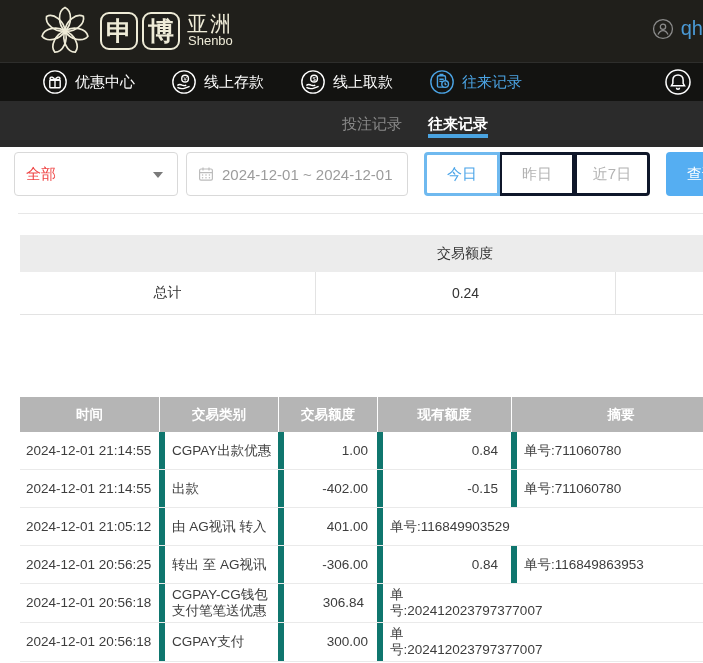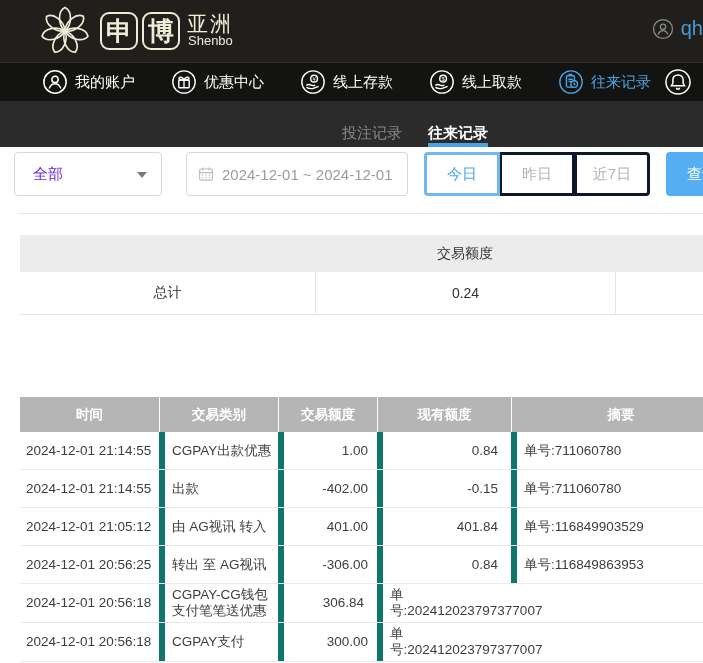--- a/index.html
+++ b/index.html
@@ -27,30 +27,30 @@
   .nav { position:absolute; left:0; top:62px; width:703px; height:39px; background:#131311;
          border-top:1px solid #2e2e2c; display:flex; align-items:center; padding-left:42px; gap:36px; }
   .nav-item { display:flex; align-items:center; gap:7px; color:#fff; font-size:15px; cursor:pointer; white-space:nowrap; }
   .nav-item svg { width:26px; height:26px; color:#fff; }
   .nav-item.active, .nav-item.active svg { color:#4ba3e3; }
   .nav-bell { position:absolute; right:11px; top:50%; transform:translateY(-50%); cursor:pointer; }
   .nav-bell svg { width:28px; height:28px; color:#fff; display:block; }
 
   
   .subnav { position:absolute; left:0; top:101px; width:703px; height:46px; background:#2b2b2b;
-            display:flex; align-items:flex-end; padding-left:342px; gap:26px; }
+            display:flex; align-items:center; padding-left:342px; gap:26px; }
   .tab { display:flex; align-items:center; color:#8a8a8a; font-size:15px; cursor:pointer;
          border-bottom:4px solid transparent; padding-top:4px; white-space:nowrap; }
   .tab.active { color:#fff; font-weight:bold; border-bottom-color:#4aa3e0; }
 
   
   .filters { position:absolute; left:0; top:152px; width:760px; height:44px; }
-  .select { position:absolute; left:14px; top:0; width:148px; height:44px; border:1px solid #d9d9d9;
-            border-radius:4px; background:#fff; display:flex; align-items:center; padding:0 18px;
-            color:#6d28d9; font-size:15px; cursor:pointer; }
+  .select { position:absolute; left:14px; top:0; width:164px; height:44px; border:1px solid #d9d9d9;
+            border-radius:4px; background:#fff; display:flex; align-items:center; padding:0 11px;
+            color:#ef4444; font-size:15px; cursor:pointer; }
   .caret { position:absolute; right:14px; top:19px; width:0; height:0;
            border-left:5px solid transparent; border-right:5px solid transparent; border-top:6px solid #7a7a7a; }
   .datebox { position:absolute; left:186px; top:0; width:222px; height:44px; border:1px solid #d9d9d9;
              border-radius:4px; background:#fff; display:flex; align-items:center; gap:8px;
              padding:0 11px; color:#9c9c9c; font-size:15px; cursor:pointer; }
   .datebox svg { width:16px; height:16px; color:#bcbcbc; flex:none; }
   .btn-group { position:absolute; left:424px; top:0; display:flex; }
   .qbtn { width:76px; height:44px; background:#fff; border:3px solid #0f172a; color:#b3b3b3;
           font-size:15px; cursor:pointer; font-family:inherit; }
   .qbtn + .qbtn { margin-left:-1px; }
@@ -129,30 +129,20 @@
         <path d="M6.6,18 C7.9,14.8 9.8,13.7 12,13.7 s4.1,1.1 5.4,4.3"></path>
       </g>
     </svg>
     <span class="uname">qh</span>
   </div>
 </div>
 
 <div class="nav">
   <div class="nav-item">
     <svg viewBox="0 0 24 24">
-      <g fill="none" stroke="currentColor" stroke-width="1.4">
-        <circle cx="12" cy="12" r="10.3"></circle>
-        <circle cx="12" cy="9.6" r="2.9"></circle>
-        <path d="M6.6,18 C7.9,14.8 9.8,13.7 12,13.7 s4.1,1.1 5.4,4.3"></path>
-      </g>
-    </svg>
-    <span>我的账户</span>
-  </div>
-  <div class="nav-item">
-    <svg viewBox="0 0 24 24">
       <g fill="none" stroke="currentColor" stroke-width="1.3">
         <circle cx="12" cy="12" r="10.3"></circle>
         <rect x="7.2" y="10.3" width="9.6" height="7" rx="0.8"></rect>
         <path d="M6.8,10.3 h10.4 M12,10.3 v7"></path>
         <path d="M12,10 c-1.5-2.6-3.9-3.1-4.5-1.7 c-0.5,1.3,1.2,1.9,4.5,1.7 z"></path>
         <path d="M12,10 c1.5-2.6,3.9-3.1,4.5-1.7 c0.5,1.3-1.2,1.9-4.5,1.7 z"></path>
       </g>
     </svg>
     <span>优惠中心</span>
   </div>
@@ -273,21 +263,20 @@
         <div class="tcell col-time">2024-12-01 21:14:55</div>
         <div class="tcell col-type">出款</div>
         <div class="tcell col-amount">-402.00</div>
         <div class="tcell col-balance">-0.15</div>
         <div class="tcell col-note">单号:711060780</div>
       </div>
       <div class="trow">
         <div class="tcell col-time">2024-12-01 21:05:12</div>
         <div class="tcell col-type">由 AG视讯 转入</div>
         <div class="tcell col-amount">401.00</div>
-        <div class="tcell col-balance">401.84</div>
         <div class="tcell col-note">单号:116849903529</div>
       </div>
       <div class="trow">
         <div class="tcell col-time">2024-12-01 20:56:25</div>
         <div class="tcell col-type">转出 至 AG视讯</div>
         <div class="tcell col-amount">-306.00</div>
         <div class="tcell col-balance">0.84</div>
         <div class="tcell col-note">单号:116849863953</div>
       </div>
       <div class="trow">

